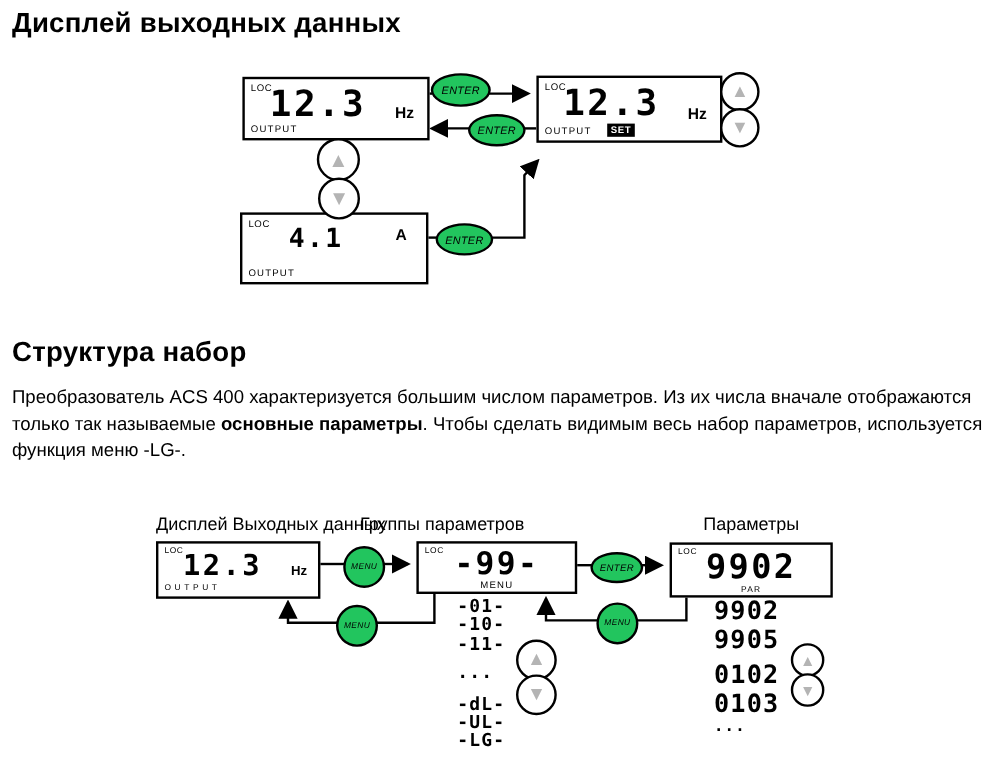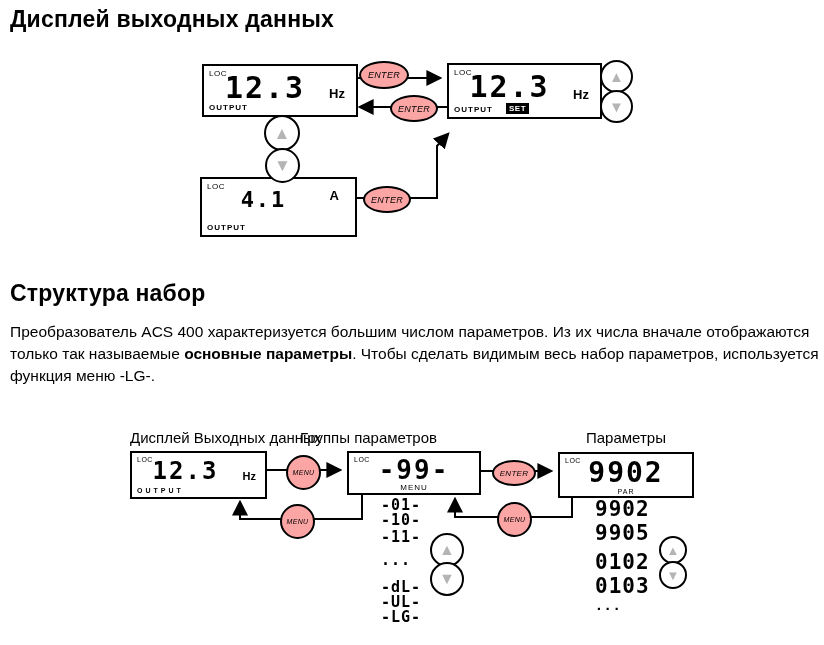--- a/index.html
+++ b/index.html
@@ -10,27 +10,27 @@
   .para b{font-weight:bold;}
   .diag-label{position:absolute;font-size:15px;white-space:nowrap;}
 
   
   .lcd{position:absolute;border:2px solid #000;background:#fff;}
   .lcd .loc{position:absolute;top:3px;left:5px;font-size:8px;letter-spacing:0.5px;}
   .lcd .val{position:absolute;left:0;right:30px;top:4px;text-align:center;
             font-family:"DejaVu Sans Mono",monospace;font-weight:bold;letter-spacing:2px;}
   .lcd .val.full{right:0;}
   .lcd .unit{position:absolute;font-size:13px;font-weight:bold;}
-  .lcd .status{position:absolute;bottom:3px;left:5px;font-size:8px;font-weight:bold;letter-spacing:1px;}
+  .lcd .status{position:absolute;bottom:3px;left:5px;font-size:8px;font-weight:normal;letter-spacing:1px;}
   .lcd .status.center{left:0;right:0;text-align:center;font-weight:normal;}
   .lcd .badge{position:absolute;bottom:3px;left:57px;background:#000;color:#fff;
               font-size:8px;font-weight:bold;padding:1px 3px;letter-spacing:0.5px;}
 
   
-  .oval-btn{position:absolute;border:2px solid #000;border-radius:50%;background:#fca5a5;
+  .oval-btn{position:absolute;border:2px solid #000;border-radius:50%;background:#22c55e;
             display:flex;align-items:center;justify-content:center;
             font-style:italic;font-size:9px;letter-spacing:0.3px;z-index:3;}
   .circle-btn{position:absolute;border:2px solid #000;border-radius:50%;background:#fff;
             display:flex;align-items:center;justify-content:center;z-index:3;}
   .tri{color:#b4b4b4;line-height:1;}
 
   
   .seg-list{position:absolute;font-family:"DejaVu Sans Mono",monospace;font-weight:bold;}
   .seg-list div{letter-spacing:1px;}
 

